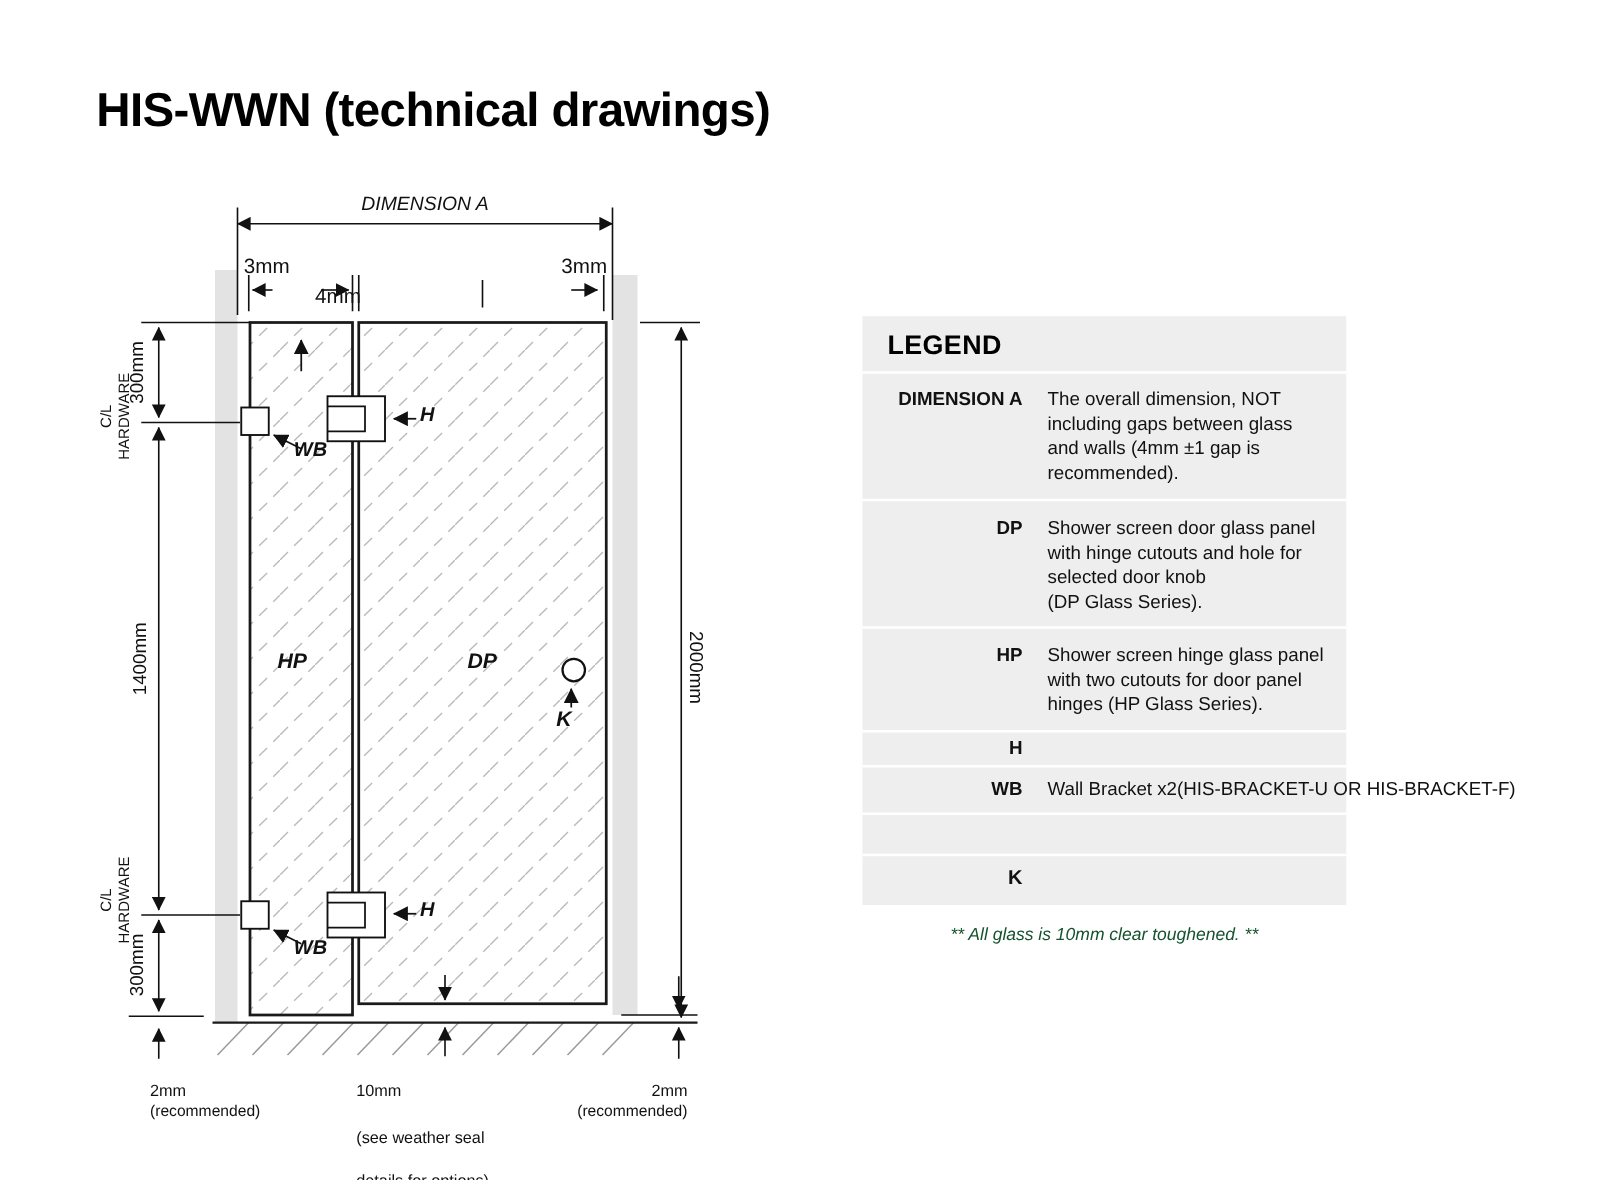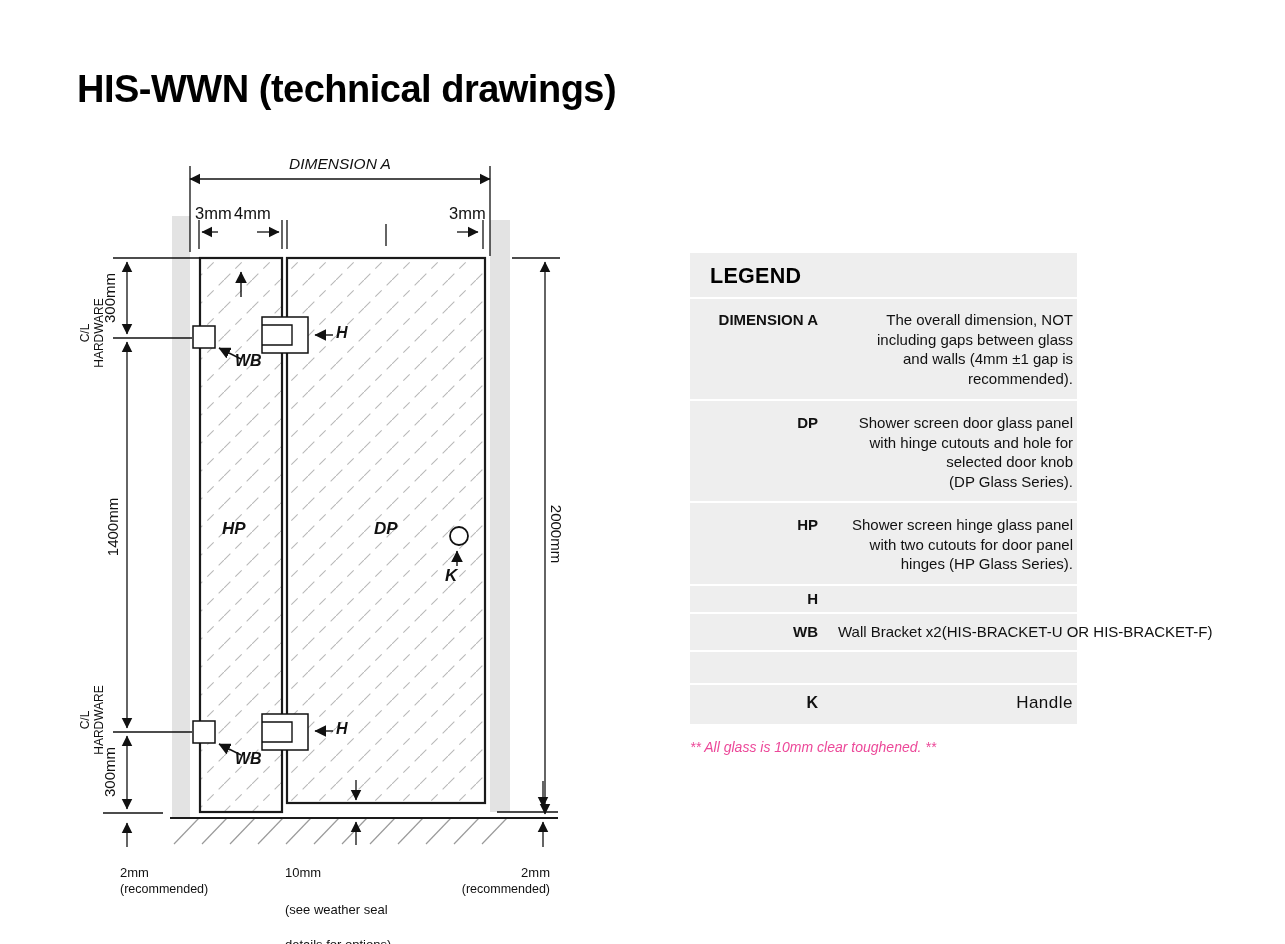--- a/index.html
+++ b/index.html
@@ -9,21 +9,21 @@
   }
   .abs { position:absolute; }
   #page-title {
     position:absolute; left:77px; top:68px; font-size:38px; font-weight:700;
     letter-spacing:-0.5px; color:#000; margin:0;text-align:right;
   }
   
   .lbl { position:absolute; white-space:nowrap; }
   .dim-a { left:265px; top:155px; width:150px; text-align:center; font-style:italic; font-size:15.5px; }
   .gap { font-size:16.5px; top:204px; }
-  .g-left { left:195px; } .g-mid { left:234px; } .g-right { left:449px; }
+  .g-left { left:195px; } .g-mid { left:252px;margin-top:24px; } .g-right { left:449px; }
   .vlabel { position:absolute; display:flex; align-items:center; justify-content:center; text-align:center; }
   .rotccw { transform:rotate(-90deg); }
   .rotcw  { transform:rotate(90deg); }
   .vdim { font-size:15px; }
   .clhw { font-size:12px; line-height:14px; white-space:nowrap; }
   .v300t { left:69px;  top:288px; width:80px; height:20px; }
   .v1400 { left:67px;  top:517px; width:90px; height:20px; }
   .v300b { left:69px;  top:762px; width:80px; height:20px; }
   .vclt  { left:44px;  top:318px; width:96px; height:30px; }
   .vclb  { left:44px;  top:705px; width:96px; height:30px; }
@@ -45,35 +45,34 @@
     font-size:21.5px; font-weight:700; letter-spacing:0.3px; color:#000;
   }
   .lg-row { display:flex; border-top:2px solid #ffffff; box-sizing:border-box; }
   .lg-term {
     width:128px; text-align:right; font-weight:700; font-size:15px; line-height:19.5px;
     flex:0 0 auto;
   }
   .lg-desc {
     margin-left:20px; width:235px; font-size:15px; line-height:19.5px;
     white-space:pre-line;
-    text-align:right;
   }
   .r-dima { height:102px; padding-top:11px; }
   .r-dp   { height:102px; padding-top:12px; }
   .r-hp   { height:83px;  padding-top:12px; }
   .r-h    { height:28px;  padding-top:3px; }
   .r-wb   { height:38px;  padding-top:8px; }
   .r-empty{ height:33px; }
   .r-k    { height:41px;  padding-top:8px; }
   .r-k .lg-term { font-size:16px; }
   .r-k .lg-desc { font-size:17px; letter-spacing:0.5px; }
   .r-wb .lg-desc { white-space:nowrap; width:auto; overflow:visible; }
   #legend-footnote {
-    position:absolute; left:690px; top:739px; width:387px; text-align:left;
-    font-style:italic; font-size:14px; color:#ec4899;
+    position:absolute; left:690px; top:739px; width:387px; text-align:center;
+    font-style:italic; font-size:14px; color:#14532d;
   }
 </style>
 </head>
 <body>
 
 <div id="canvas">
 
   <h1 id="page-title">HIS-WWN (technical drawings)</h1>
 
   <svg class="abs" style="left:0;top:0" width="1285" height="944" viewBox="0 0 1285 944">
@@ -257,18 +256,17 @@
     <div class="lg-row r-wb">
       <div class="lg-term">WB</div>
       <div class="lg-desc">Wall Bracket x2(HIS-BRACKET-U OR HIS-BRACKET-F)</div>
     </div>
     <div class="lg-row r-empty">
       <div class="lg-term"></div>
       <div class="lg-desc"></div>
     </div>
     <div class="lg-row r-k">
       <div class="lg-term">K</div>
-      <div class="lg-desc">Handle</div>
     </div>
   </div>
   <div id="legend-footnote">** All glass is 10mm clear toughened. **</div>
 
 </div>
 
 </body></html>

